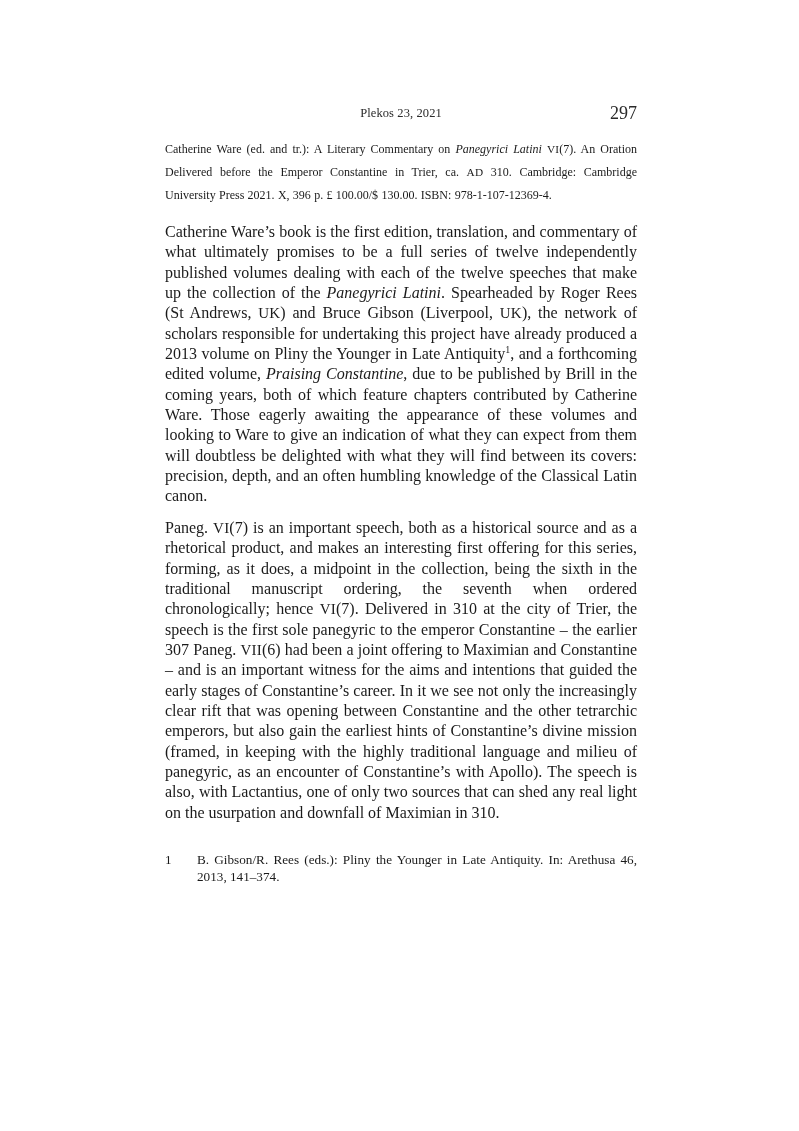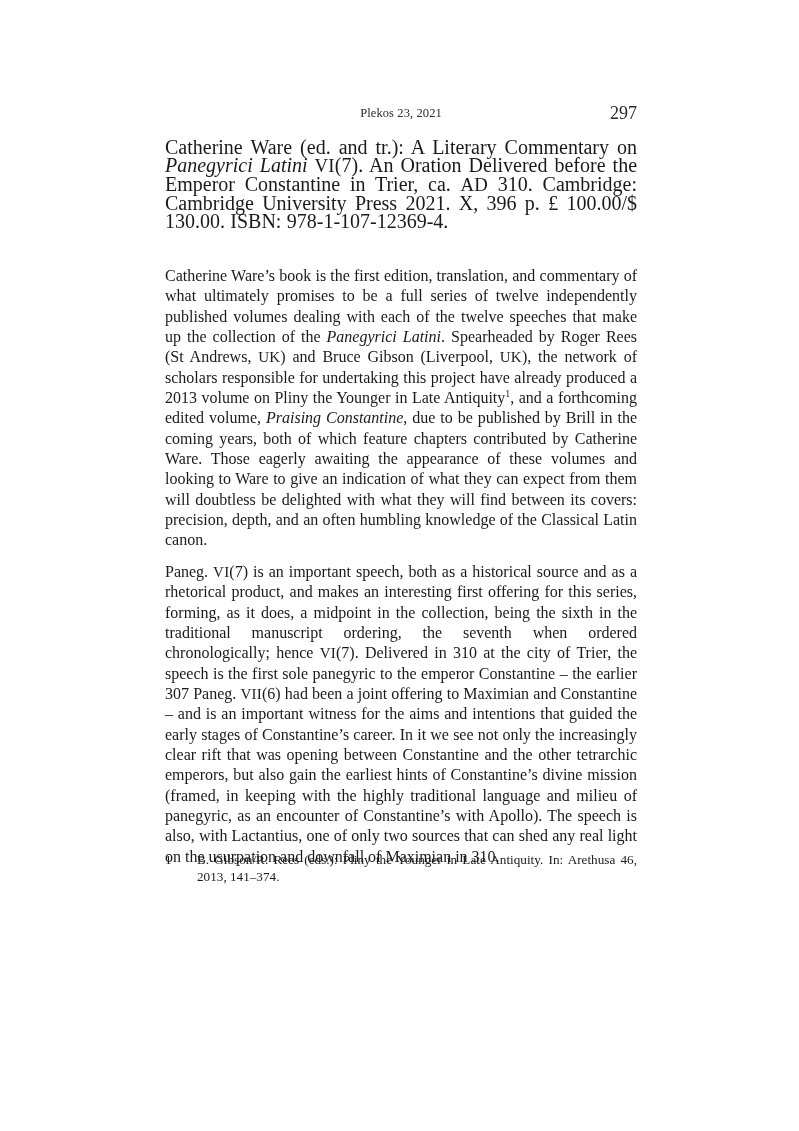--- a/index.html
+++ b/index.html
@@ -42,25 +42,25 @@
     font-size: 18px;
     color: #2a2a2a;
   }
   .content {
     position: absolute;
     top: 138px;
     left: 165px;
     width: 472px;
   }
   .booktitle {
-    font-size: 20px;
-    line-height: 18px;
+    font-size: 12px;
+    line-height: 23px;
     text-align: justify;
     text-align-last: left;
-    margin: 0 0 36px 0;
+    margin: 0 0 15px 0;
     word-spacing: 0.3px;
   }
   p.body {
     font-size: 16px;
     line-height: 20.35px;
     text-align: justify;
     text-align-last: left;
     margin: 0 0 11px 0;
     hyphens: none;
     font-family: Liberation Serif, serif;

